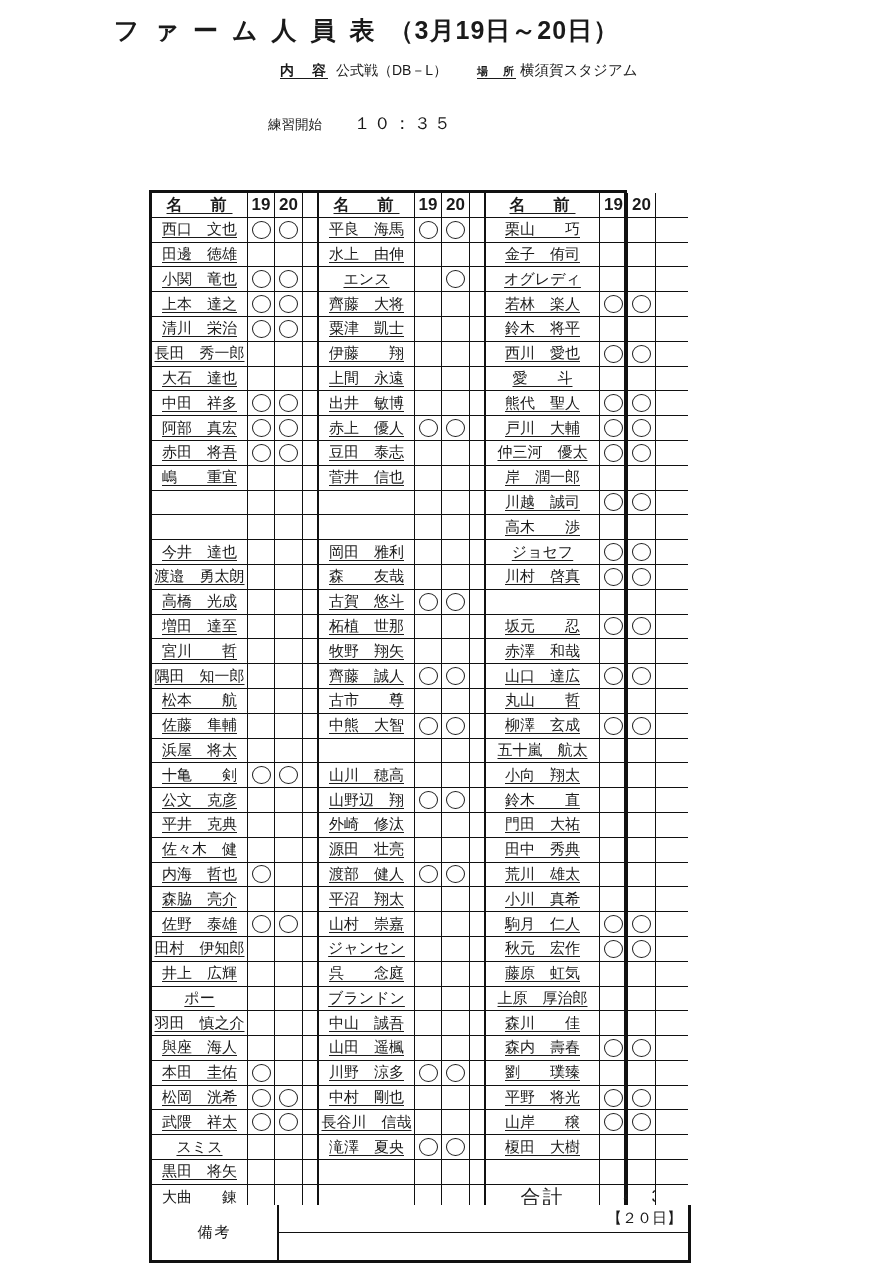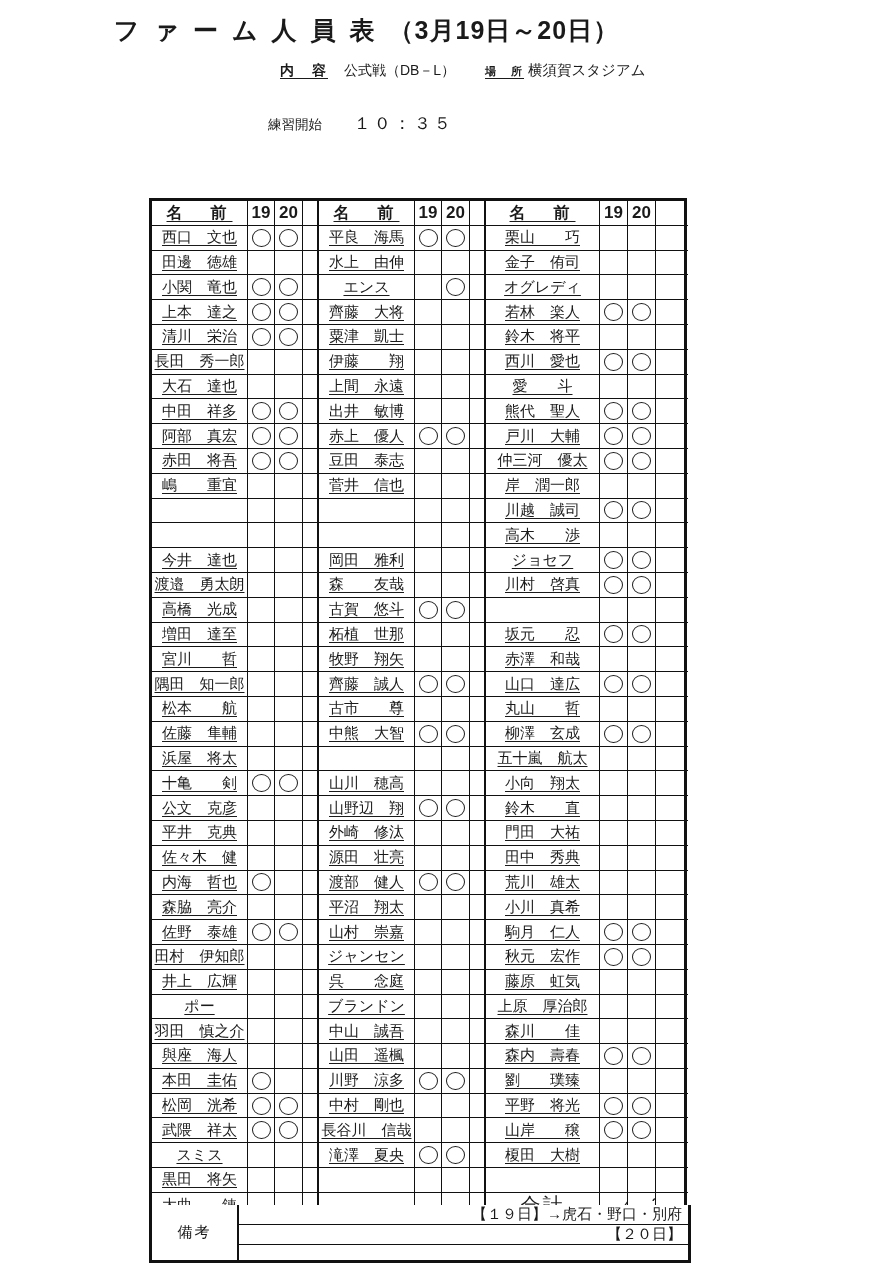--- a/index.html
+++ b/index.html
@@ -9,29 +9,29 @@
     color:#1a1a1a;-webkit-font-smoothing:antialiased;
   }
   .title{
     position:absolute;top:14px;left:0;width:733px;text-align:center;
     font-weight:bold;font-size:25px;white-space:nowrap;
   }
   .title .main{letter-spacing:14px;}
   .title .paren{letter-spacing:1px;}
   .meta1{position:absolute;top:61px;left:280px;white-space:nowrap;font-size:14px;}
   .meta1 .lbl{font-weight:bold;text-decoration:underline;text-underline-offset:3px;letter-spacing:2px;}
-  .meta1 .val{margin-left:12px;}
+  .meta1 .val{margin-left:4px;}
   .meta1 .place-lbl{font-size:11px;font-weight:bold;margin-left:26px;text-decoration:underline;text-underline-offset:3px;letter-spacing:2px;}
   .meta1 .place-val{margin-left:0;font-size:14.5px;}
   .meta2{position:absolute;top:112px;left:268px;white-space:nowrap;font-size:13.5px;}
   .meta2 .lbl{text-underline-offset:3px;}
   .meta2 .val{margin-left:28px;font-size:17px;letter-spacing:3px;}
 
   .roster{
-    position:absolute;left:149px;top:198px;width:538px;height:1023px;
+    position:absolute;left:149px;top:190px;width:478px;height:1023px;
     box-sizing:border-box;border:3px solid #111;display:flex;background:#fff;
   }
   .group{display:grid;grid-auto-rows:24.8px;}
   .g12{grid-template-columns:96px 27px 28px 16px;}
   .g3 {grid-template-columns:114px 28px 28px 32px;}
   .cell{
     box-sizing:border-box;border-bottom:1.8px solid #111;
     display:flex;align-items:center;justify-content:center;
     overflow:hidden;white-space:nowrap;
   }
@@ -52,21 +52,21 @@
   }
   .total-lbl{font-weight:normal;font-size:20px;letter-spacing:2px;}
   .total-num{font-size:17px;margin-left:39px;}
 
   .remarks{
     position:absolute;left:149px;top:1205px;width:542px;height:58px;
     box-sizing:border-box;border:3px solid #111;border-top:none;
     display:flex;background:#fff;
   }
   .remarks-label{
-    width:87px;box-sizing:border-box;border-right:2px solid #111;
+    width:127px;box-sizing:border-box;border-right:2px solid #111;
     display:flex;align-items:center;justify-content:center;
     font-size:15px;letter-spacing:2px;
   }
   .remarks-rows{flex:1;display:flex;flex-direction:column;}
   .remark-row{
     box-sizing:border-box;flex:1;border-bottom:1.6px solid #111;
     display:flex;align-items:center;justify-content:flex-end;
     padding-right:6px;font-size:15px;white-space:nowrap;
   }
   .remark-row:last-child{border-bottom:none;}
@@ -985,17 +985,16 @@
       <div class="cell c20 lastrow">
         <span class="total-num">39</span>
       </div>
       <div class="cell sp lastrow"></div>
     </div>
   </div>
 
 <div class="remarks">
   <div class="remarks-label">備考</div>
   <div class="remarks-rows">
-    <div class="remark-row">【１９日】→虎石・野口・別府</div>
     <div class="remark-row">【２０日】</div>
     <div class="remark-row"></div>
   </div>
 </div>
 
 </body></html>

